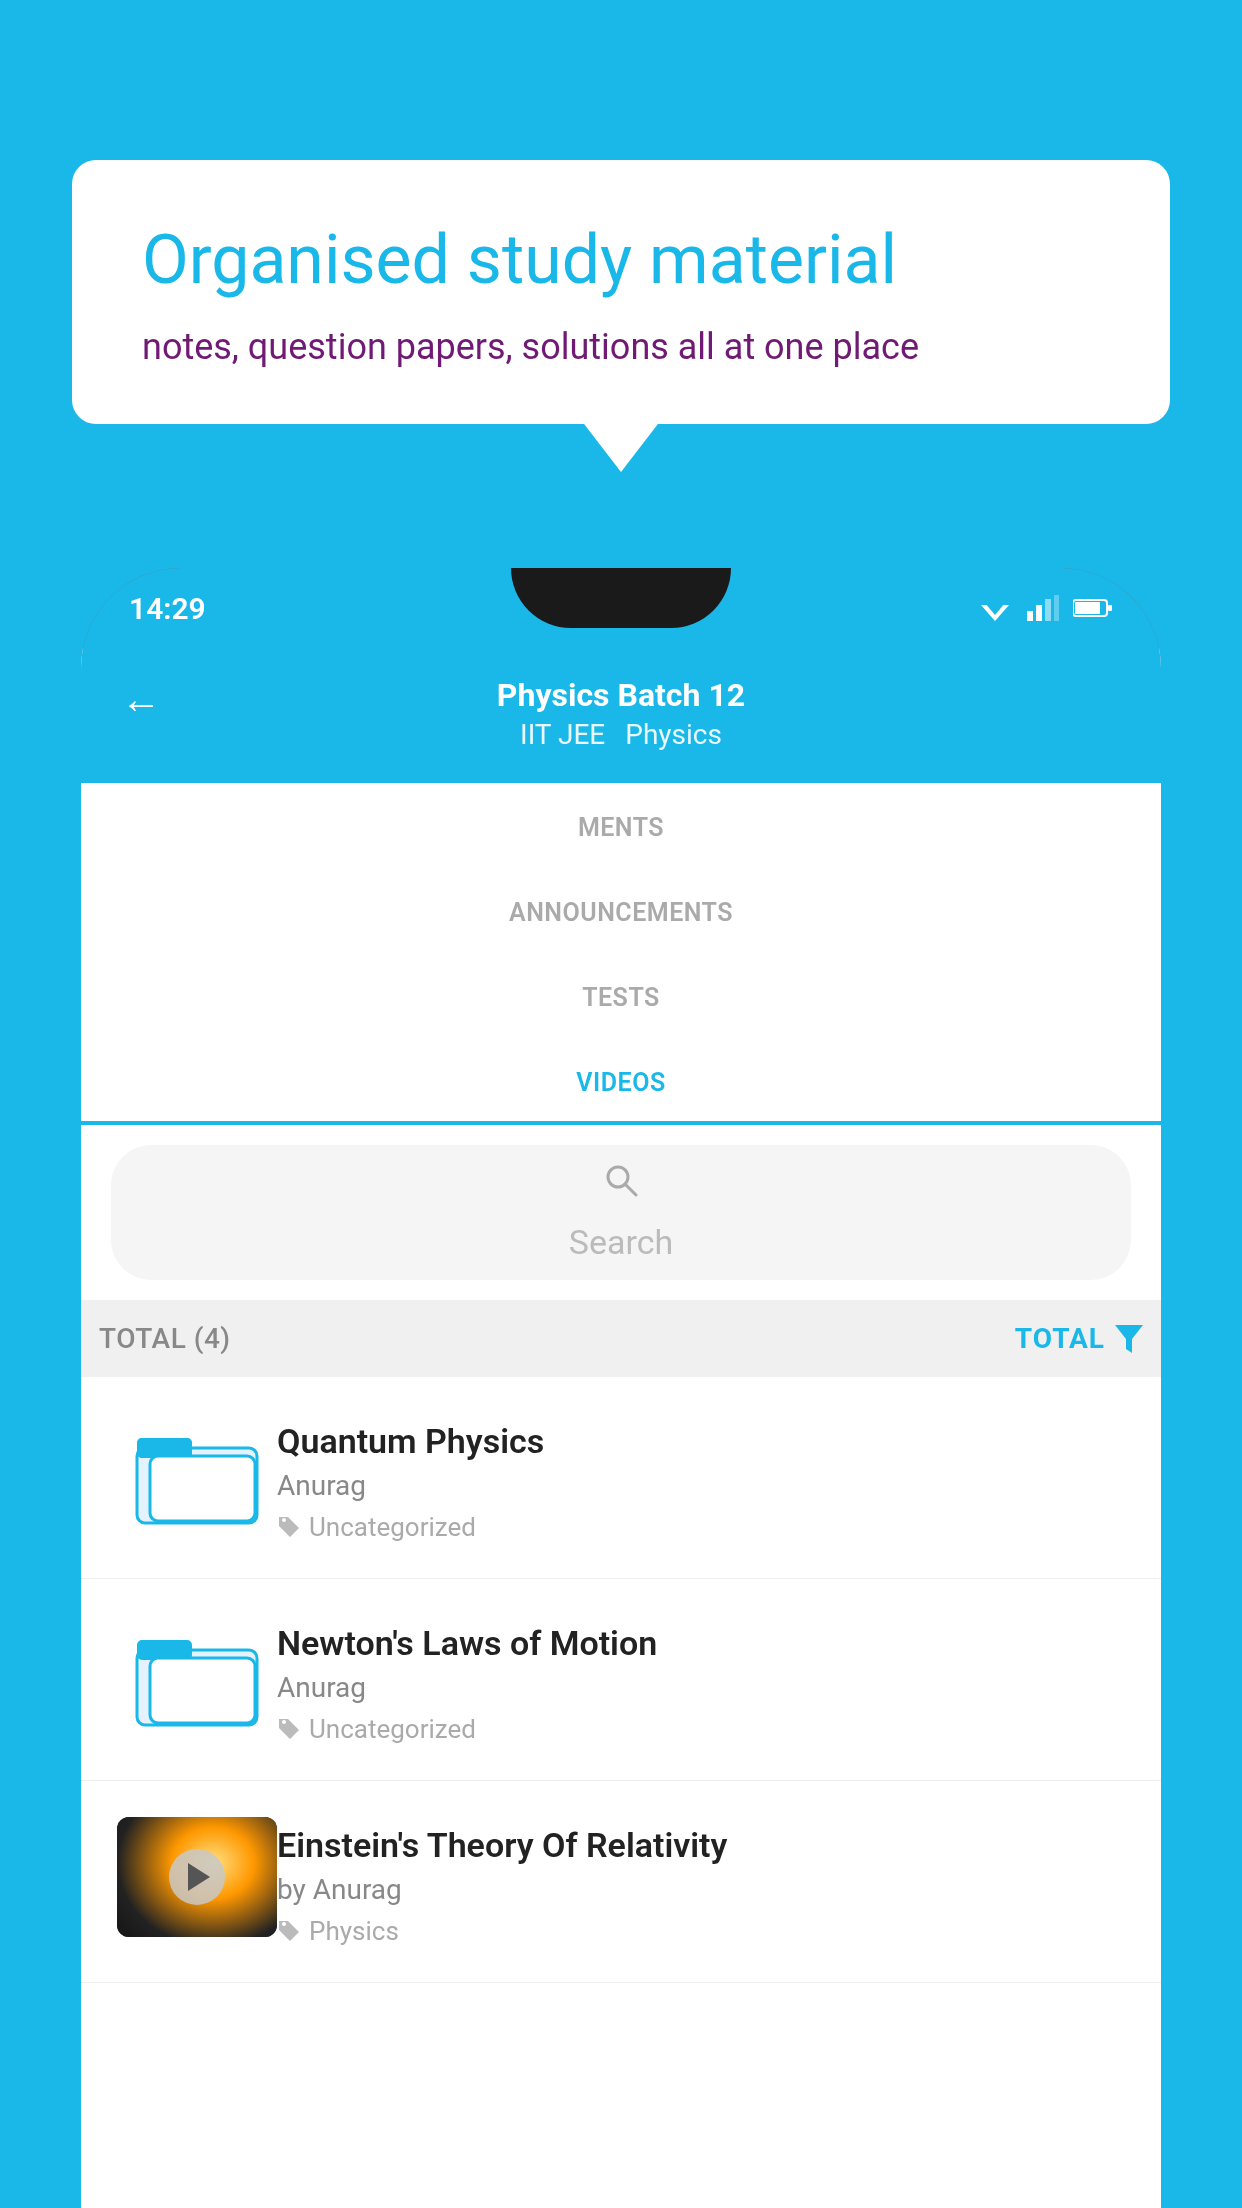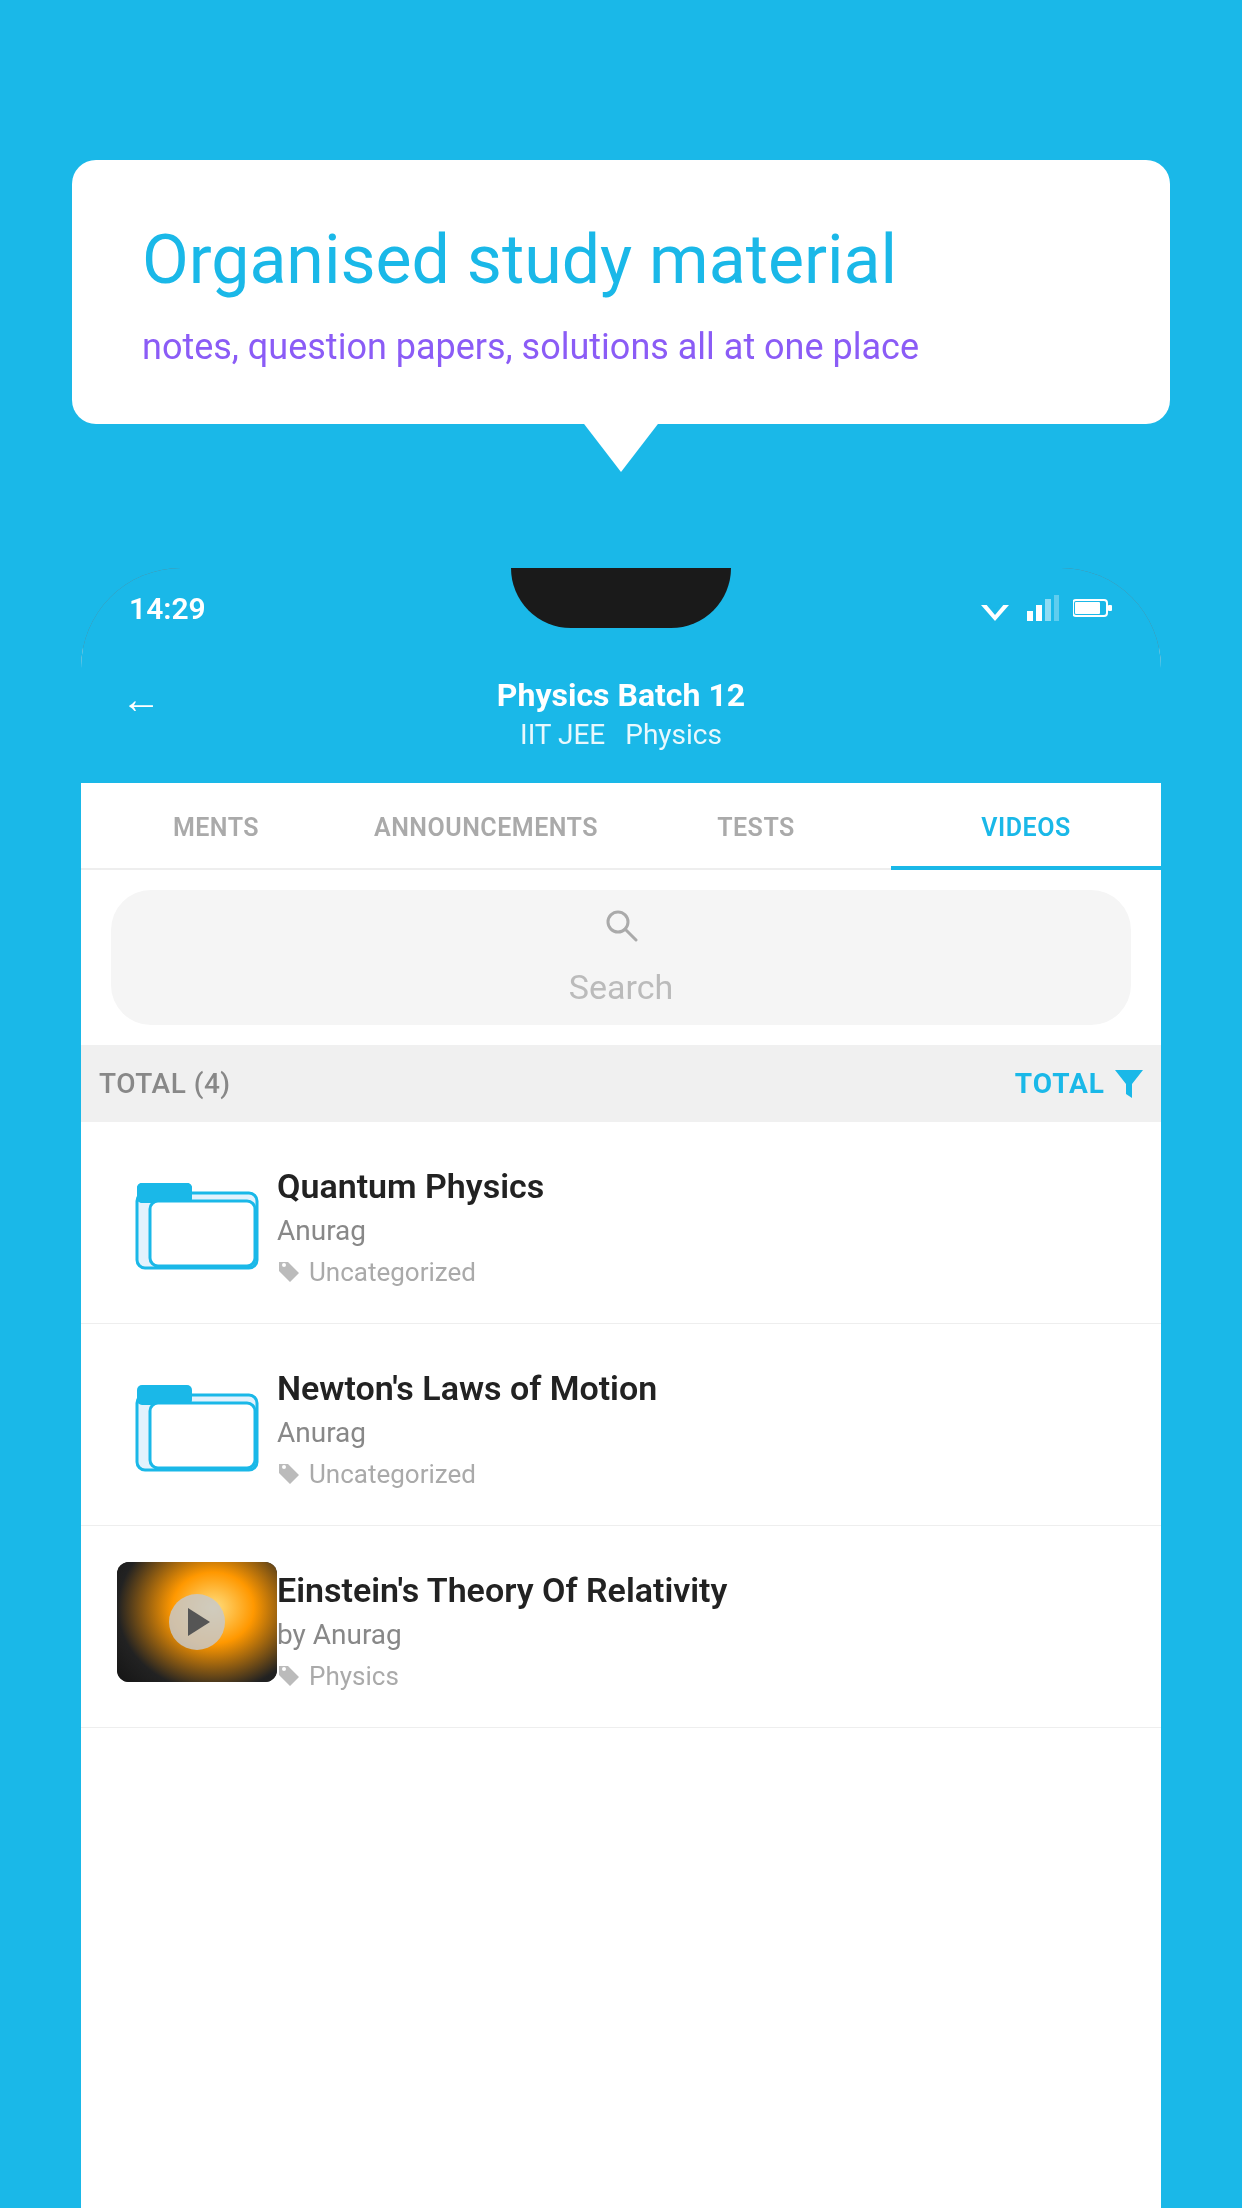--- a/index.html
+++ b/index.html
@@ -44,21 +44,21 @@
 
     .speech-bubble-title {
       color: #1ab8e8;
       font-size: 68px;
       font-weight: 400;
       line-height: 1.2;
       margin-bottom: 24px;
     }
 
     .speech-bubble-subtitle {
-      color: #8b5cf6;
+      color: #701a75;
       font-size: 36px;
       font-weight: 400;
     }
 
     
     .phone-frame {
       position: absolute;
       bottom: 0;
       left: 50%;
       transform: translateX(-50%);
@@ -141,20 +141,21 @@
     .header-tag {
       color: rgba(255,255,255,0.9);
       font-size: 28px;
     }
 
     
     .tabs-bar {
       background: white;
       display: flex;
       border-bottom: 2px solid #eee;
+      flex-direction: column;
     }
 
     .tab-item {
       flex: 1;
       text-align: center;
       padding: 30px 10px 26px;
       font-size: 25px;
       font-weight: 600;
       color: #aaa;
       letter-spacing: 0.5px;

